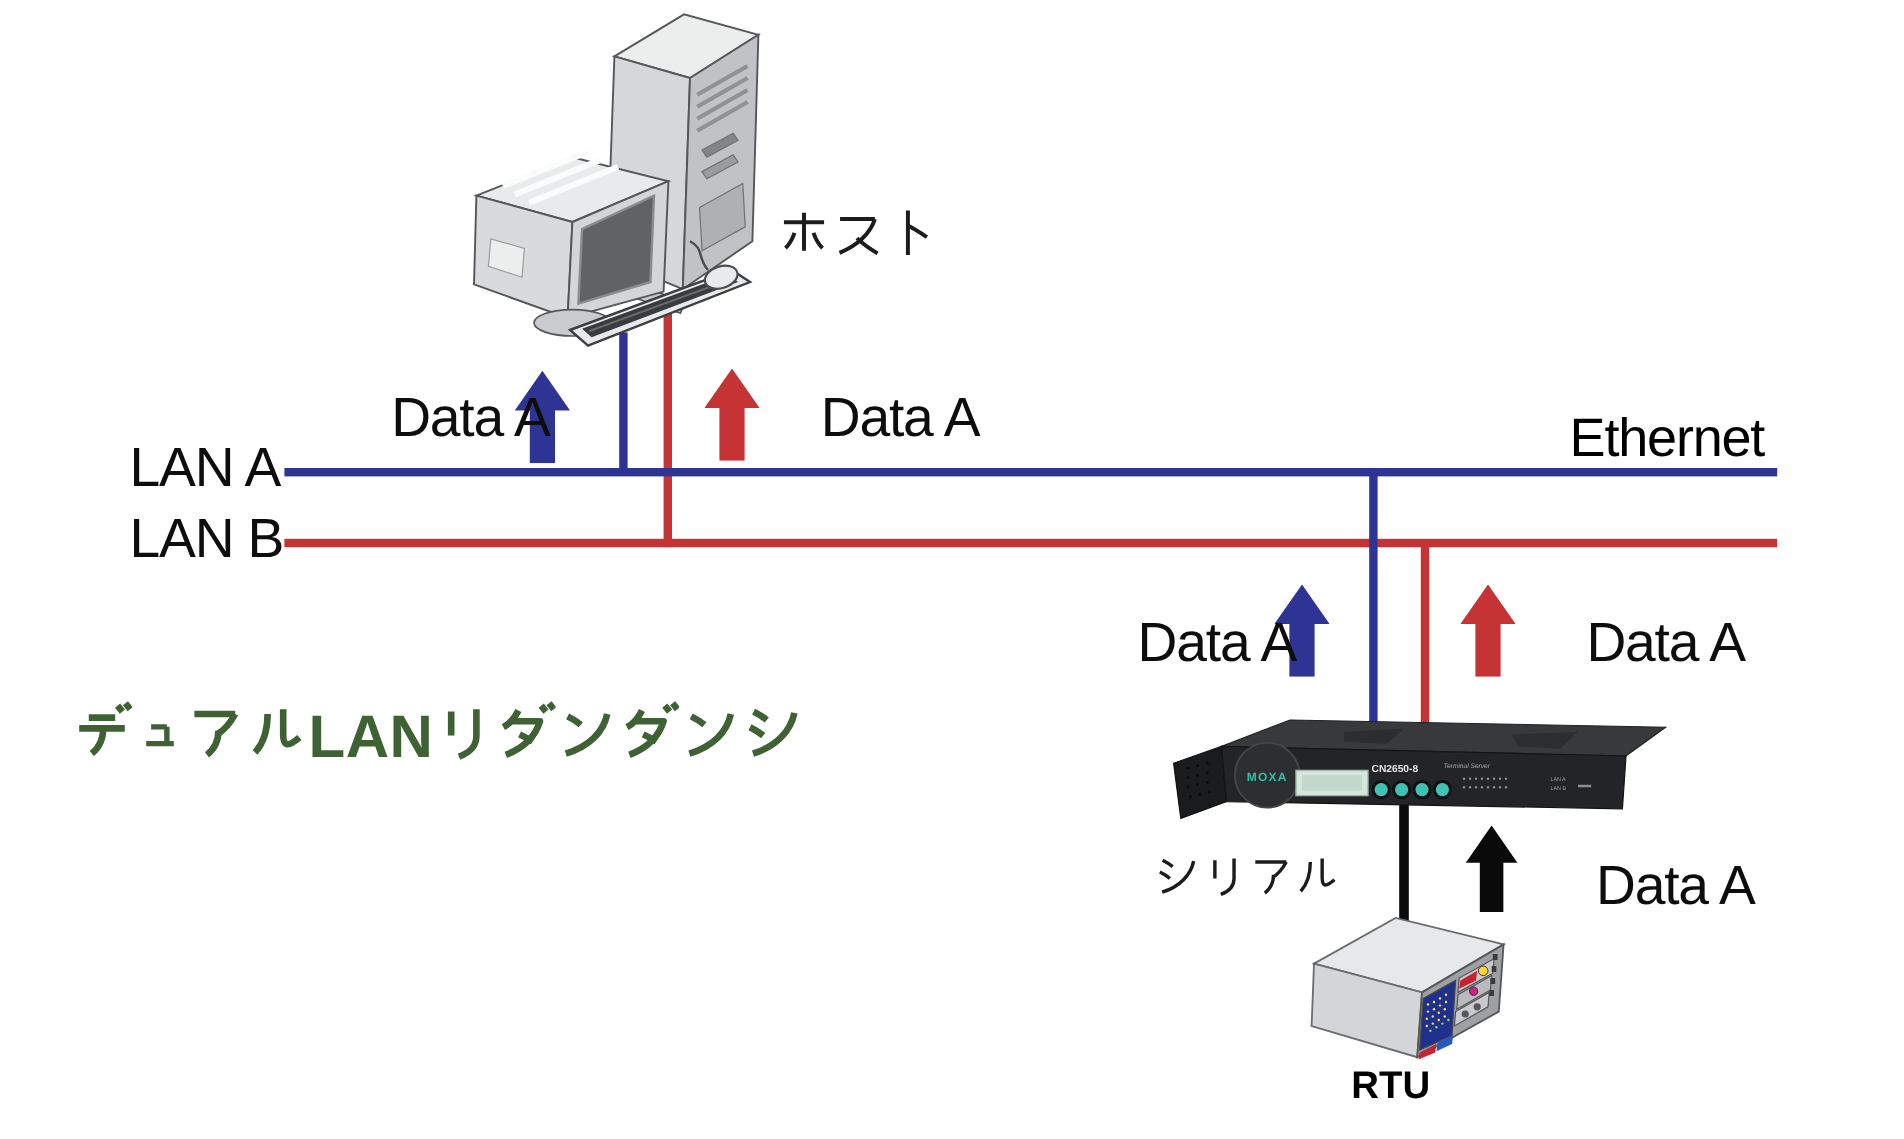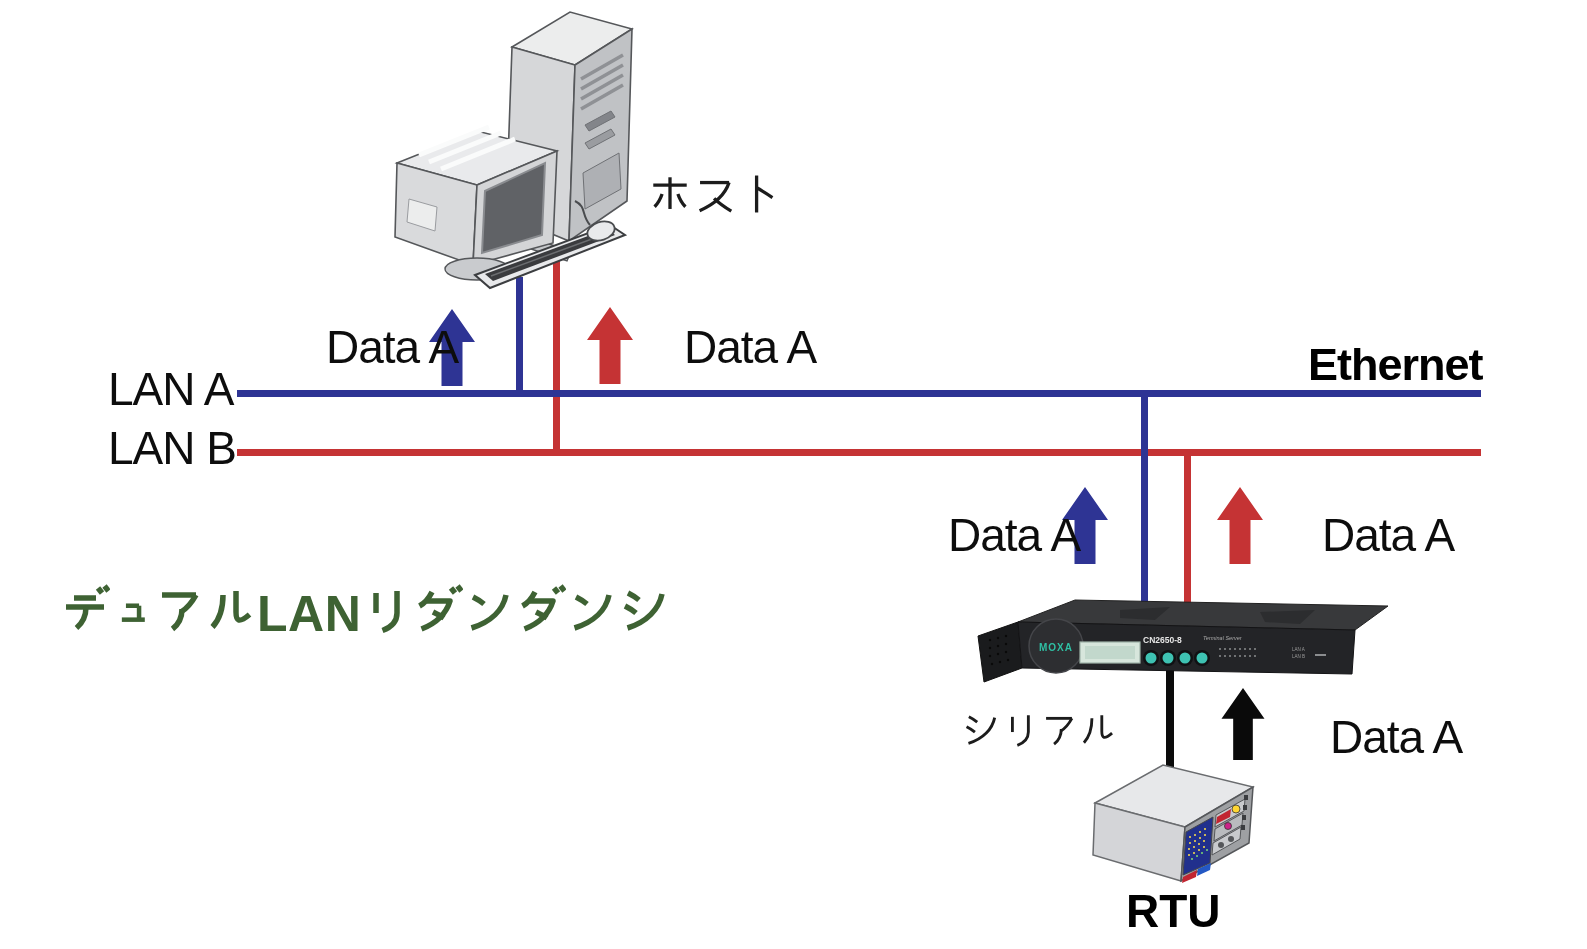--- a/index.html
+++ b/index.html
@@ -11,22 +11,22 @@
   .lanB-bus{left:237px;top:449px;width:1244px;height:7px;background:#c53334;z-index:2;}
   .host-drop-a{left:516px;top:277px;width:7px;height:118px;background:#2e3494;z-index:1;}
   .host-drop-b{left:553px;top:250px;width:7px;height:206px;background:#c53334;z-index:1;}
   .dev-drop-a{left:1141px;top:393px;width:7px;height:227px;background:#2e3494;z-index:4;}
   .dev-drop-b{left:1184px;top:452px;width:7px;height:168px;background:#c53334;z-index:4;}
   .serial-line{left:1166px;top:666px;width:8px;height:112px;background:#0b0b0b;z-index:4;}
   
   .lbl{position:absolute;line-height:1;white-space:nowrap;z-index:8;}
   .lan-lbl{font-size:46px;color:#0d0d0d;letter-spacing:-1px;}
   .data-lbl{font-size:46px;color:#0d0d0d;letter-spacing:-1px;margin-left:40px;}
-  .eth-lbl{font-size:45px;font-weight:bold;color:#000;letter-spacing:-1px;}
-  .rtu-lbl{font-size:46px;font-weight:bold;color:#000;}
+  .eth-lbl{font-size:45px;font-weight:normal;color:#000;letter-spacing:-1px;}
+  .rtu-lbl{font-size:32px;font-weight:bold;color:#000;}
   
   .kana-text{display:flex;align-items:flex-start;}
   svg.kana{width:1em;height:1em;display:inline-block;stroke-width:7.5;stroke-linecap:butt;
            stroke-linejoin:round;margin-right:0.03em;}
   svg.kana.small{width:0.82em;}
   .kana-bold svg.kana{stroke-width:11;}
   .kana-text .latin{font-weight:bold;line-height:1;display:inline-block;padding-top:0.1em;letter-spacing:0.01em;}
   .host-lbl{font-size:44px;color:#1c1c1c;}
   .serial-lbl{font-size:38px;color:#1c1c1c;}
   .title-lbl{font-size:50px;color:#3e6233;}

